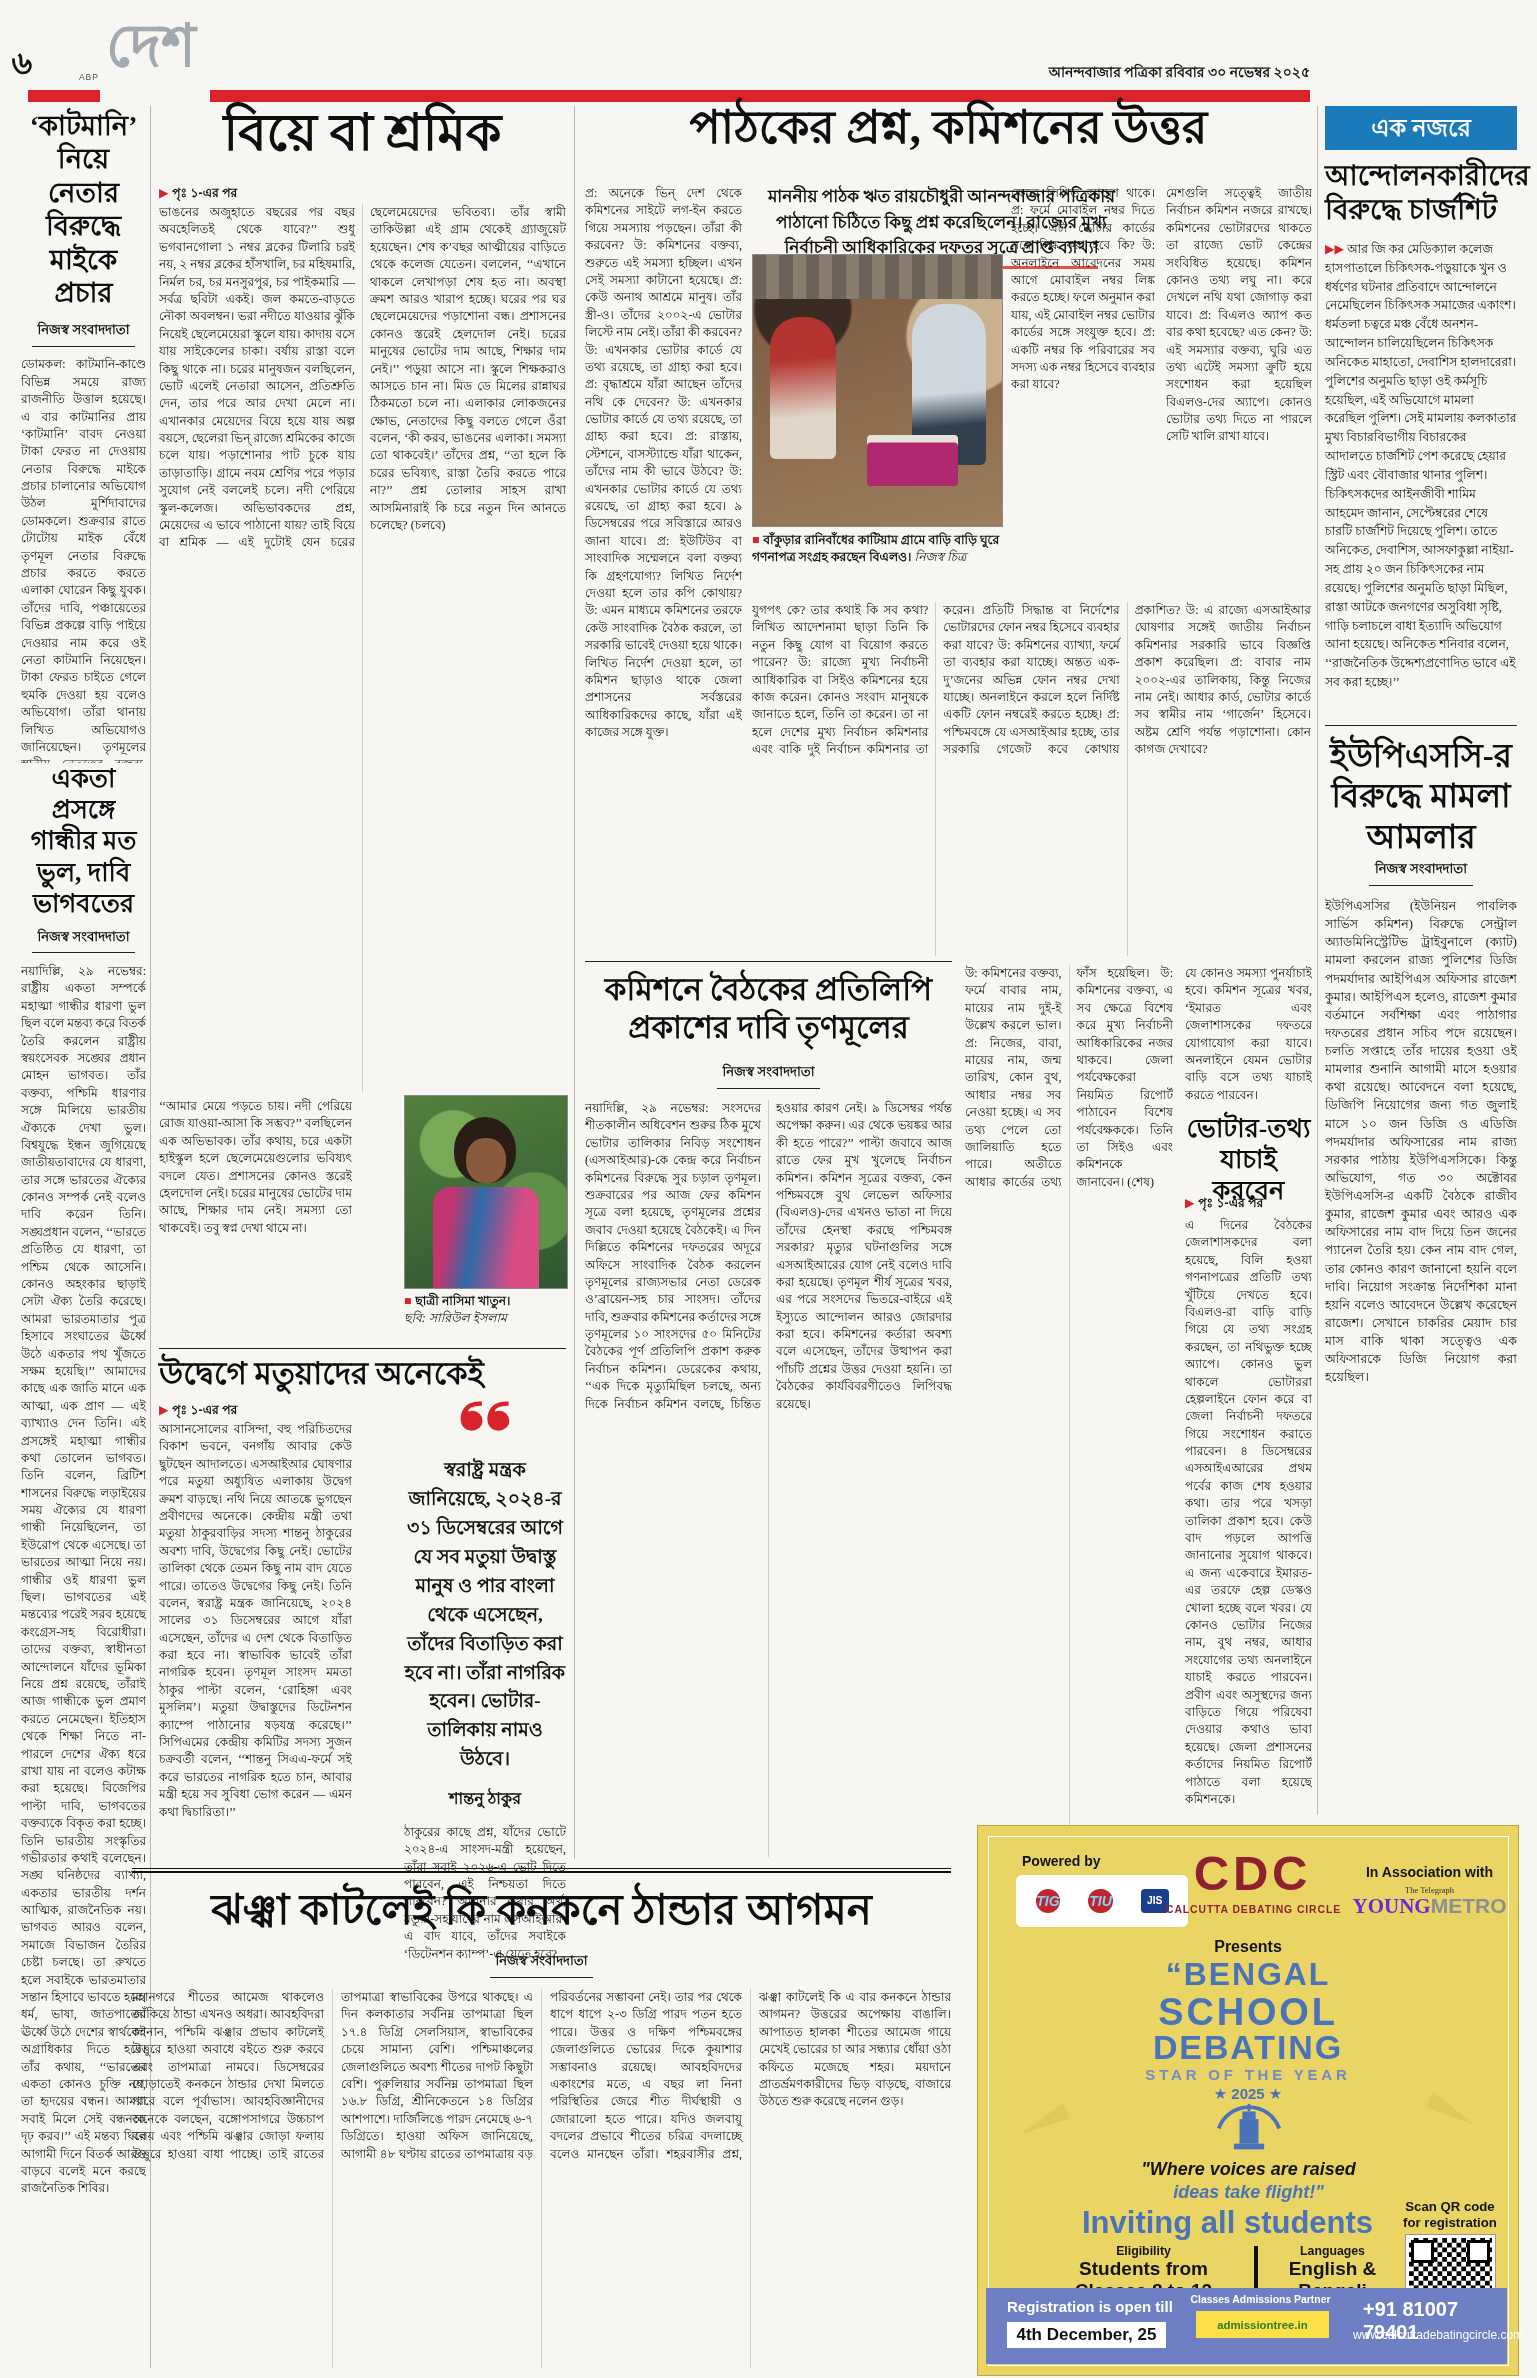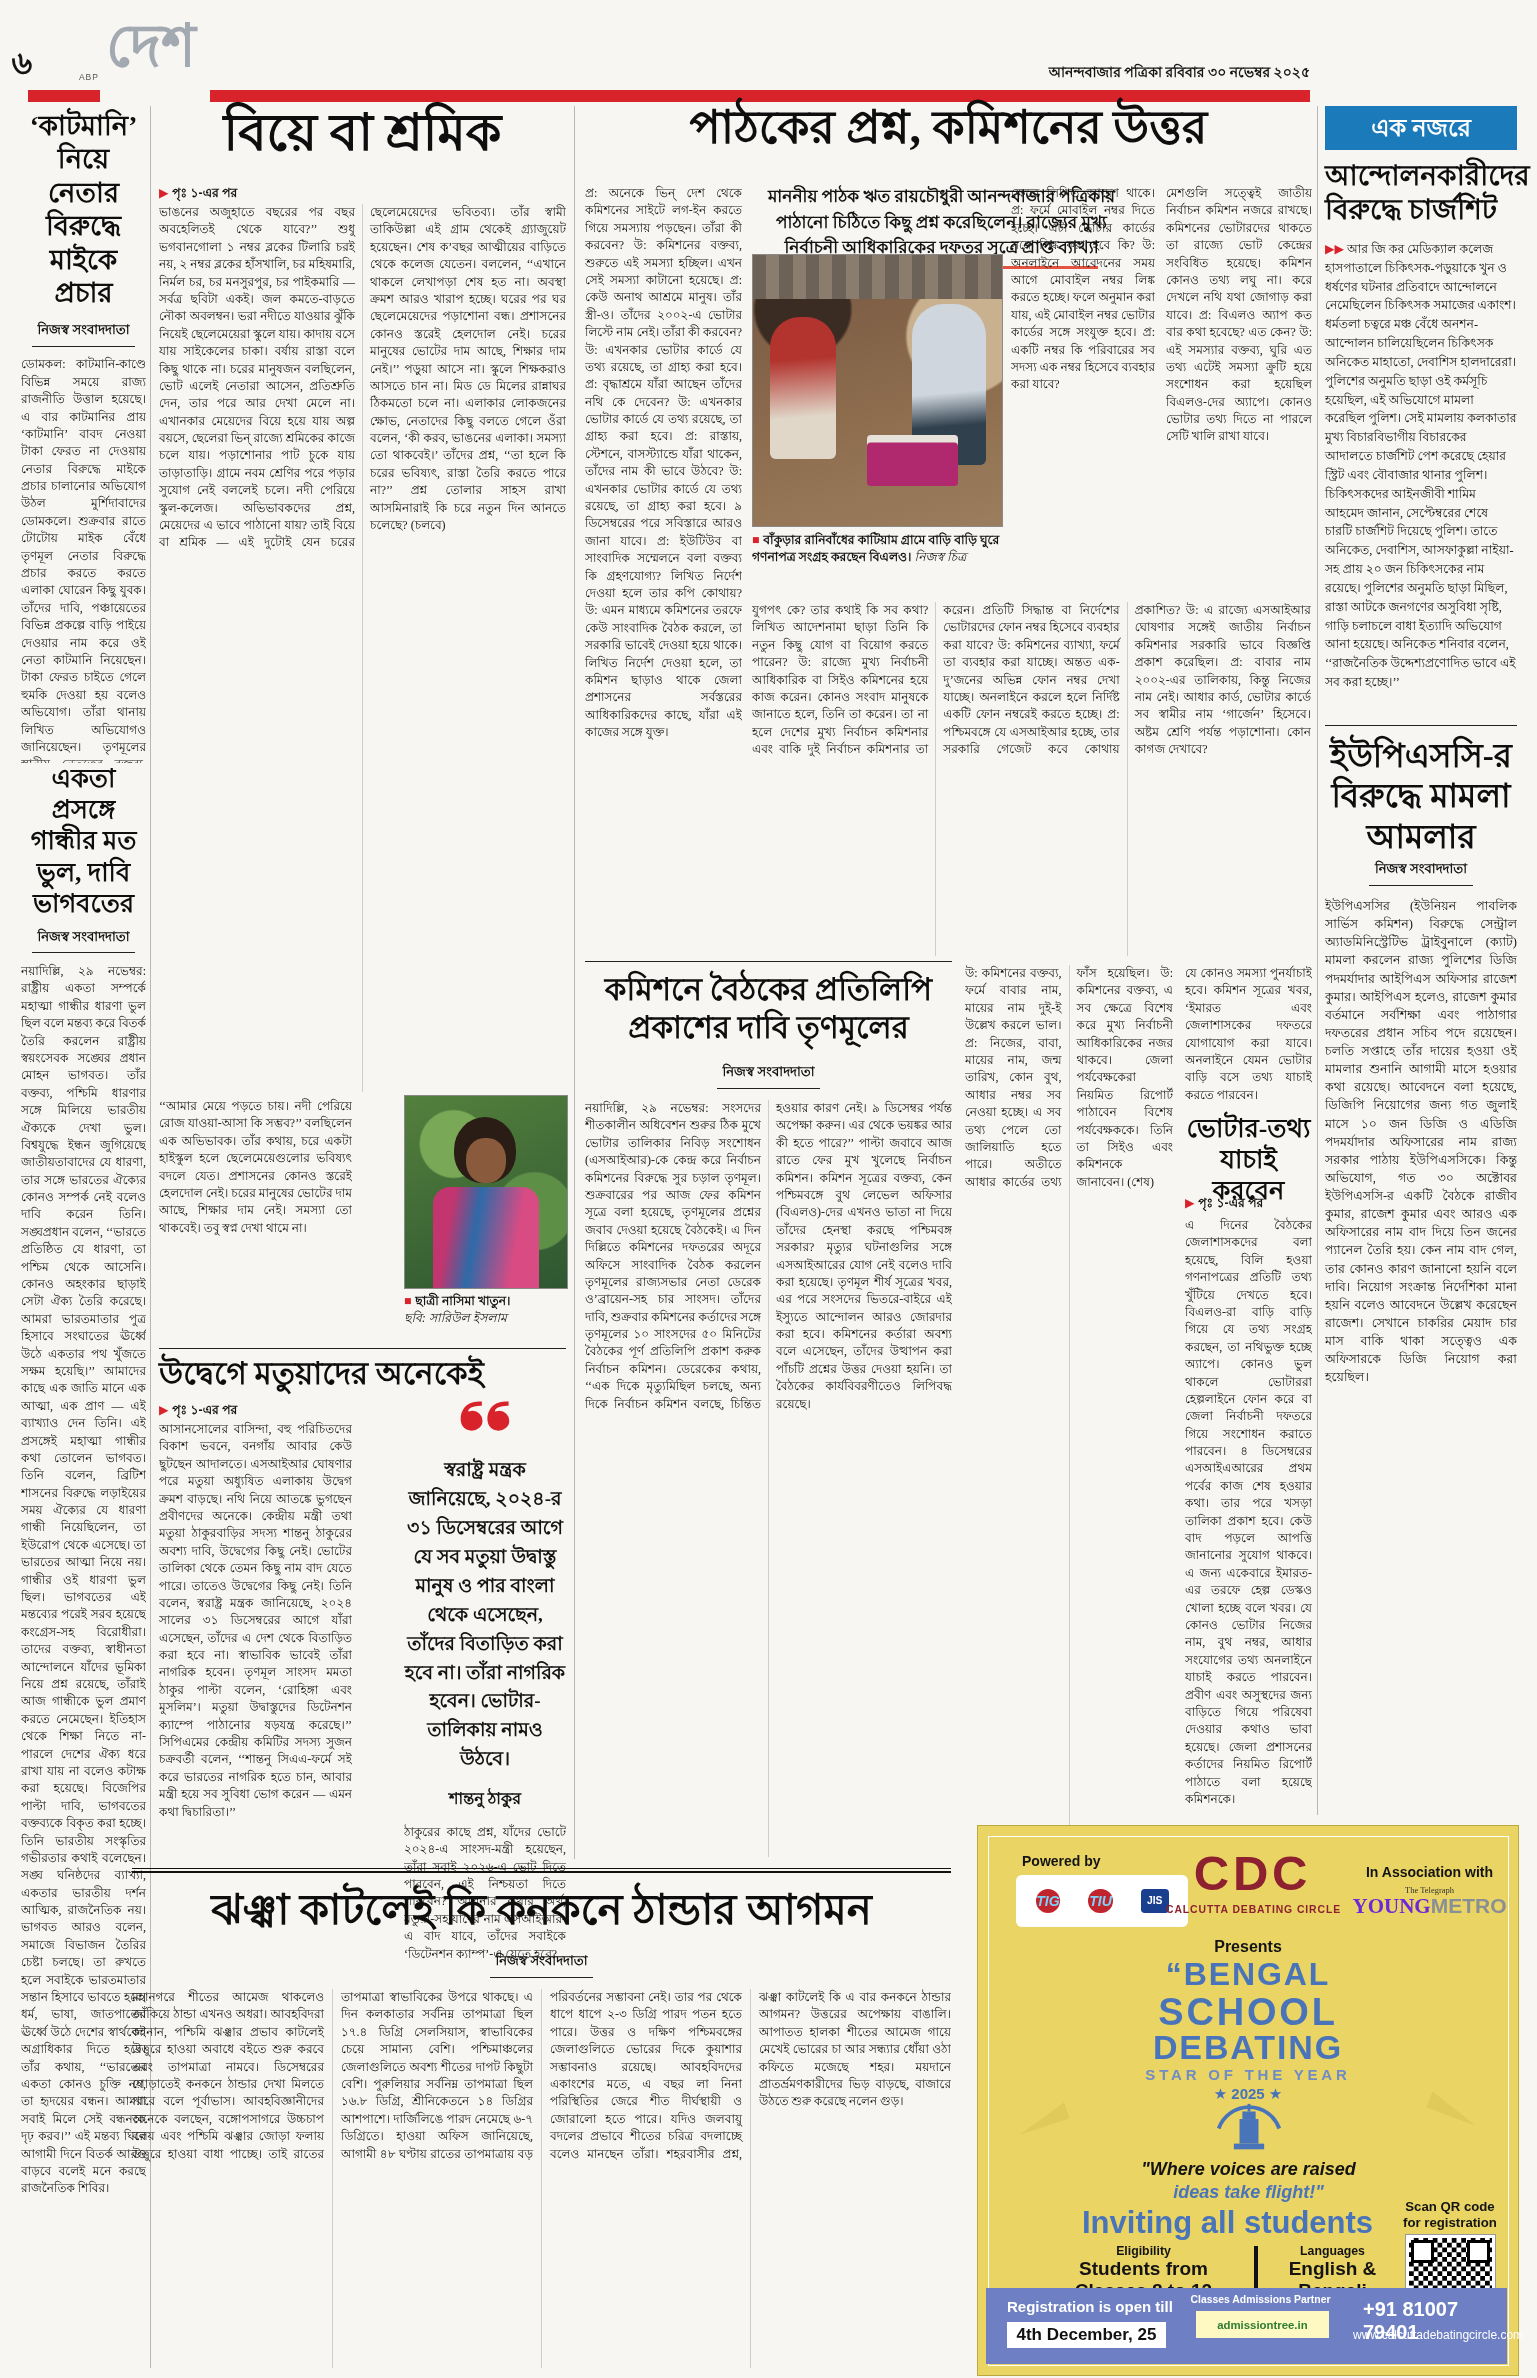--- a/index.html
+++ b/index.html
@@ -244,19 +244,19 @@
     <div class="abs sans" style="left:161px;top:503px;font-size:18px;font-weight:800;">
       <span style="color:#b5342c;">Finale:</span>
       <span>15th December, 2025</span>
     </div>
   </div>
 
   <div class="abs" style="left:986px;top:2288px;width:521px;height:76px;background:#6e80c3;">
     <div class="abs sans" style="left:21px;top:9.5px;font-size:15px;color:#fff;font-weight:700;">Registration is open till</div>
     <div class="abs sans whitebox" style="left:21px;top:34px;font-size:17px;">4th December, 25</div>
     <div class="abs sans center" style="left:199px;top:5.7px;width:151px;font-size:10.4px;color:#fff;font-weight:700;">Classes Admissions Partner</div>
-    <div class="abs sans center" style="left:210px;top:23px;width:129px;background:#fef9c3;padding:7.6px 1.9px;font-size:11.4px;font-weight:800;color:#2e7d32;">admissiontree.in</div>
+    <div class="abs sans center" style="left:210px;top:23px;width:129px;background:#fde047;padding:7.6px 1.9px;font-size:11.4px;font-weight:800;color:#2e7d32;">admissiontree.in</div>
     <div class="abs sans" style="left:377px;top:9.5px;font-size:20px;color:#fff;font-weight:800;">+91 81007 79401</div>
     <div class="abs sans" style="left:367px;top:40px;font-size:12px;color:#fff;">www.calcuttadebatingcircle.com</div>
   </div>
 
 </div>
 
 
 </body></html>

